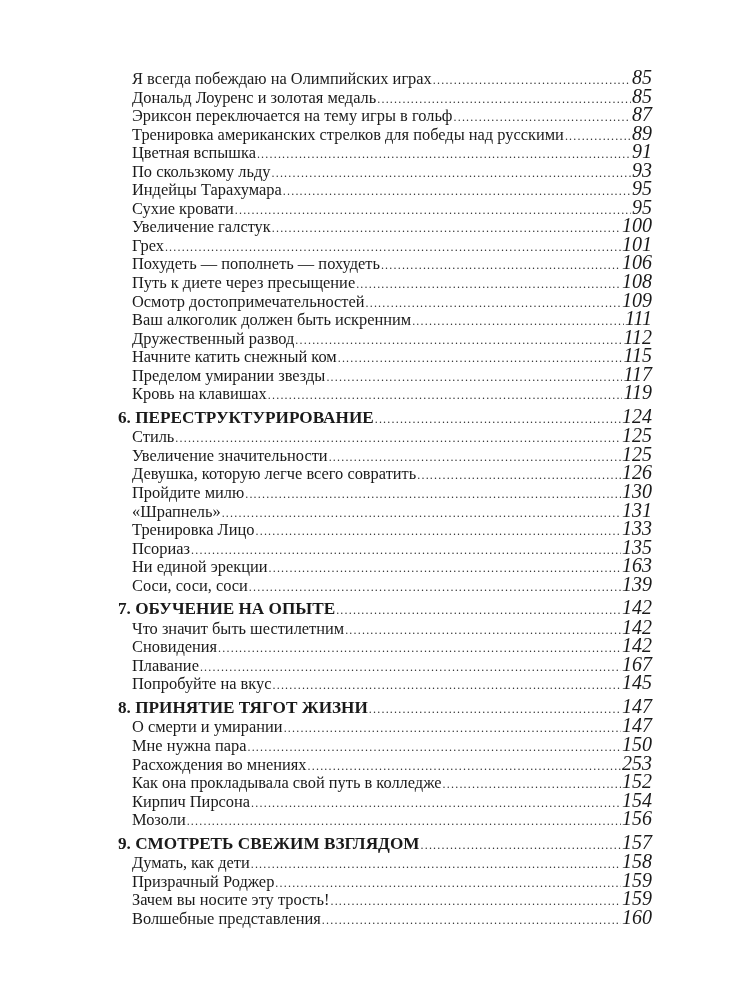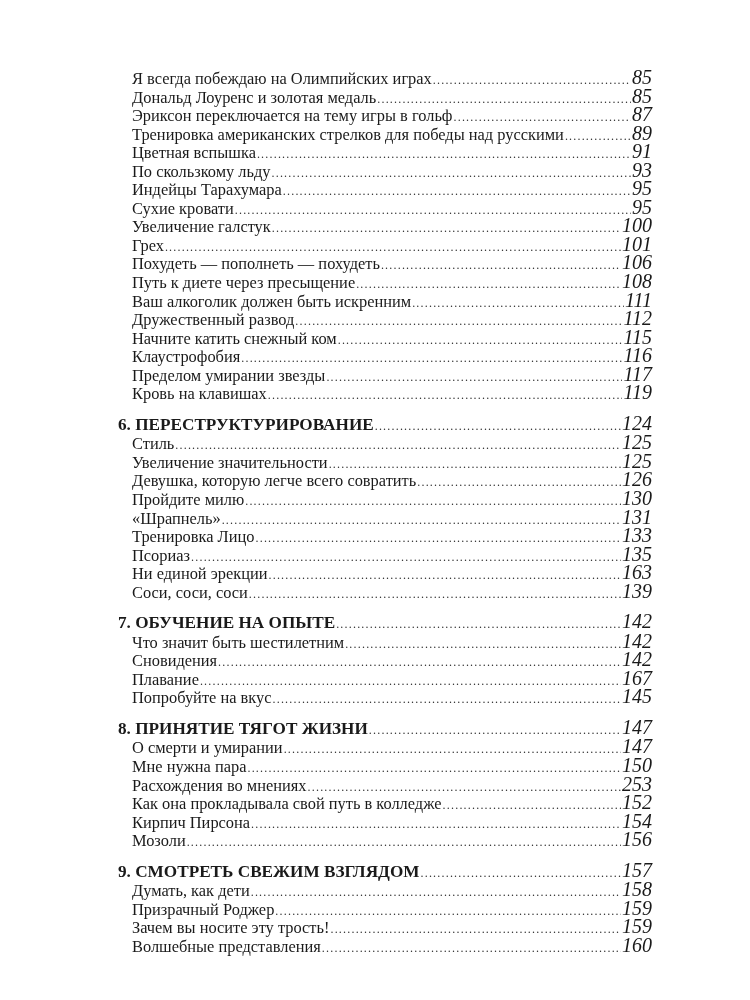--- a/index.html
+++ b/index.html
@@ -1,21 +1,21 @@
 <!DOCTYPE html>
 <html><head>
 <meta charset="utf-8">
 <style>
   html, body { margin: 0; padding: 0; background: #ffffff; }
   body { width: 750px; height: 1000px; position: relative; overflow: hidden;
          font-family: "Liberation Serif", "DejaVu Serif", serif; color: #1a1a1a; }
   .toc { position: absolute; left: 118px; top: 68px; width: 534px; }
   .row { display: flex; align-items: baseline; height: 18.55px; line-height: 18.55px; font-size: 16.4px; white-space: nowrap; }
   .row.entry { padding-left: 14px; }
-  .row.heading { font-weight: bold; font-size: 17.2px; margin-top: 12px; height: 19.5px; line-height: 19.5px; }
+  .row.heading { font-weight: bold; font-size: 17.2px; margin-top: 5px; height: 19.5px; line-height: 19.5px; }
   .row .title { flex: 0 0 auto; }
   .row .leader { flex: 1 1 auto; overflow: hidden; margin: 0 1px; font-weight: normal; letter-spacing: 1.2px; color: #333; font-size: 12px; }
   .row .leader::before { content: "........................................................................................................................................................................................................................"; }
   .row .page { flex: 0 0 auto; font-weight: normal; font-size: 20px; font-style: italic; }
 </style>
 </head>
 <body>
 
 <div class="toc" id="toc">
     <div class="row entry">
@@ -72,38 +72,38 @@
       <span class="title">Похудеть — пополнеть — похудеть</span>
       <span class="leader"></span>
       <span class="page">106</span>
     </div>
     <div class="row entry">
       <span class="title">Путь к диете через пресыщение</span>
       <span class="leader"></span>
       <span class="page">108</span>
     </div>
     <div class="row entry">
+      <span class="title">Осмотр достопримечательностей</span>
+      <span class="leader"></span>
+      <span class="page">109</span>
+    </div>
+    <div class="row entry">
       <span class="title">Ваш алкоголик должен быть искренним</span>
       <span class="leader"></span>
       <span class="page">111</span>
     </div>
     <div class="row entry">
       <span class="title">Дружественный развод</span>
       <span class="leader"></span>
       <span class="page">112</span>
     </div>
     <div class="row entry">
       <span class="title">Начните катить снежный ком</span>
       <span class="leader"></span>
       <span class="page">115</span>
-    </div>
-    <div class="row entry">
-      <span class="title">Клаустрофобия</span>
-      <span class="leader"></span>
-      <span class="page">116</span>
     </div>
     <div class="row entry">
       <span class="title">Пределом умирании звезды</span>
       <span class="leader"></span>
       <span class="page">117</span>
     </div>
     <div class="row entry">
       <span class="title">Кровь на клавишах</span>
       <span class="leader"></span>
       <span class="page">119</span>

